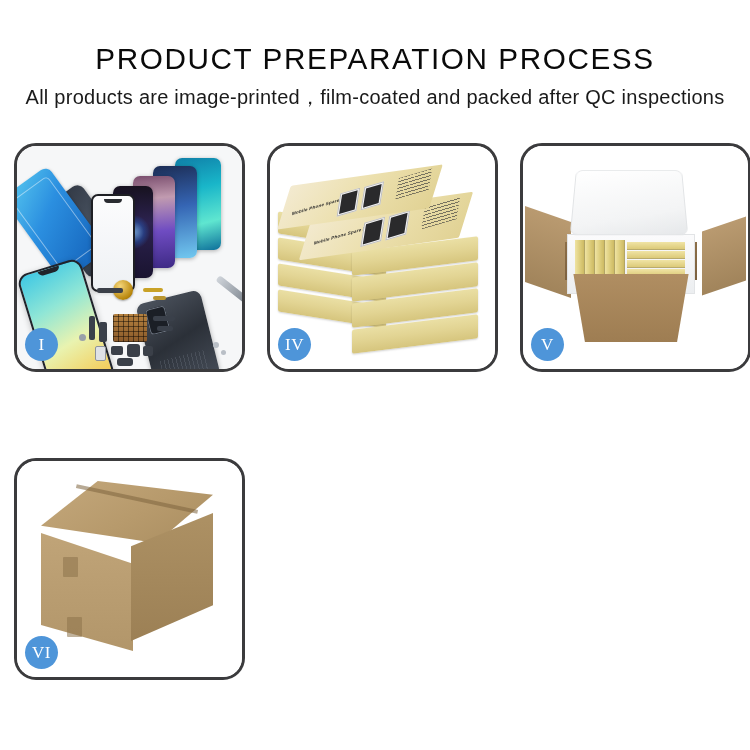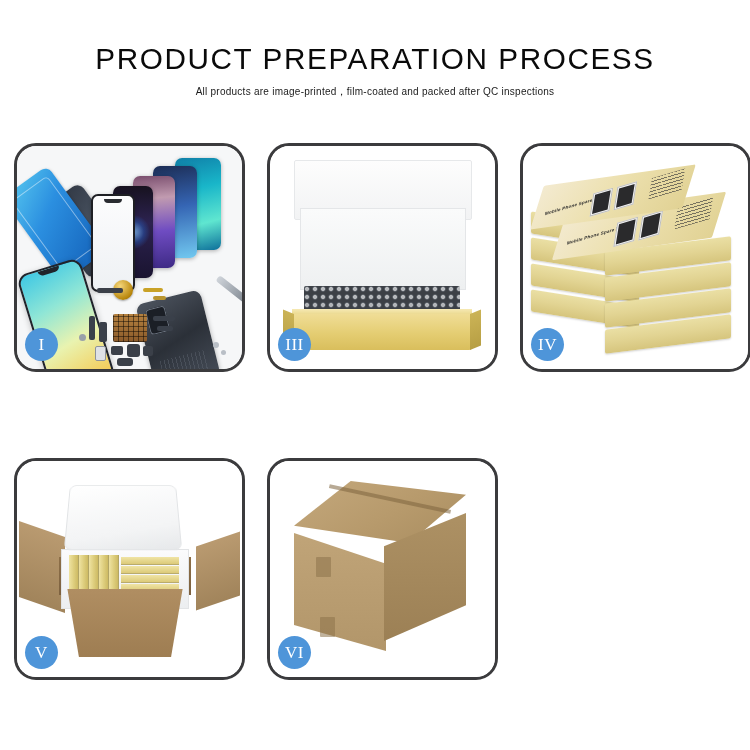--- a/index.html
+++ b/index.html
@@ -25,21 +25,21 @@
     letter-spacing: 1.6px;
     color: #0a0a0a;
     font-family: "Liberation Sans", sans-serif;
     transform: scaleX(0.99);
     white-space: nowrap;
     line-height: 1;
   }
   .subtitle {
     margin: 0;
     padding-top: 13px;
-    font-size: 10px;
+    font-size: 20px;
     font-weight: 400;
     letter-spacing: 0.25px;
     color: #1a1a1a;
     white-space: nowrap;
     line-height: 1;
   }
 
   
   .grid {
     position: absolute;
@@ -429,30 +429,20 @@
           <div class="part" style="left:62px; top:188px; width:7px; height:7px; border-radius:50%; background:#9aa1a9;"></div>
           <div class="part" style="left:196px; top:196px; width:6px; height:6px; border-radius:50%; background:#b9bfc6;"></div>
           <div class="part" style="left:204px; top:204px; width:5px; height:5px; border-radius:50%; background:#b9bfc6;"></div>
           <div class="screwdriver"></div>
         </div>
         <div class="badge">I</div>
       </div>
     </div>
 
 
-    <div class="panel p3">
-      <div class="panel-inner">
-        <div class="p3-lidback"></div>
-        <div class="p3-foam"></div>
-        <div class="p3-bubble"></div>
-        <div class="p3-rim"></div>
-        <div class="p3-boxfront"></div>
-        <div class="badge">III</div>
-      </div>
-    </div>
 
     <div class="panel p4">
       <div class="panel-inner">
         <div class="stack">
 
           <div class="kbox" style="left:2px;  top:56px;  width:108px; height:22px; transform:skewY(9deg);"></div>
           <div class="kbox" style="left:2px;  top:82px;  width:108px; height:22px; transform:skewY(9deg);"></div>
           <div class="kbox" style="left:2px;  top:108px; width:108px; height:22px; transform:skewY(9deg);"></div>
           <div class="kbox" style="left:2px;  top:134px; width:108px; height:22px; transform:skewY(9deg);"></div>
 

